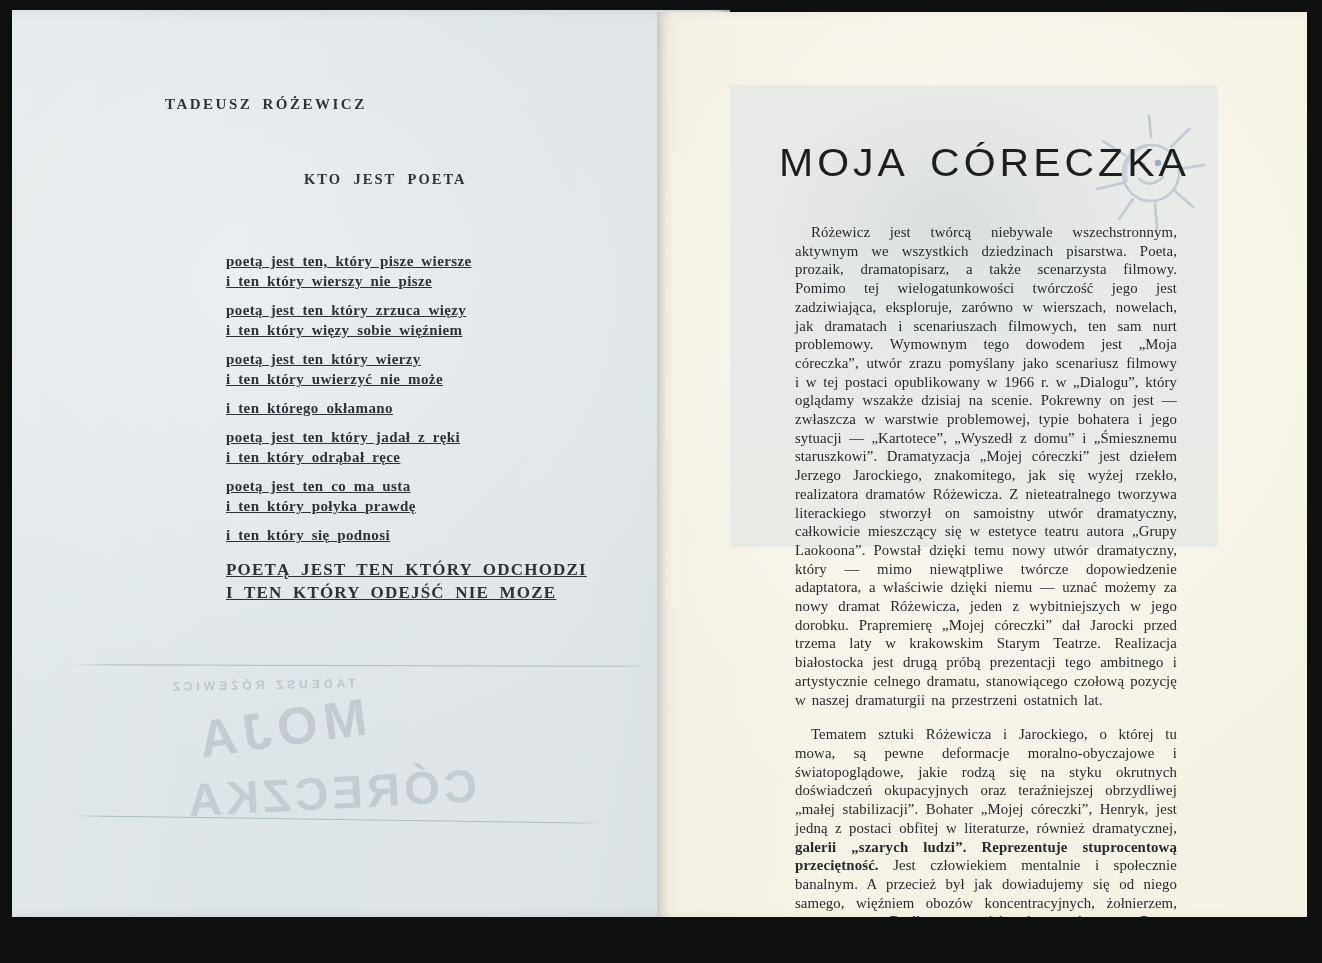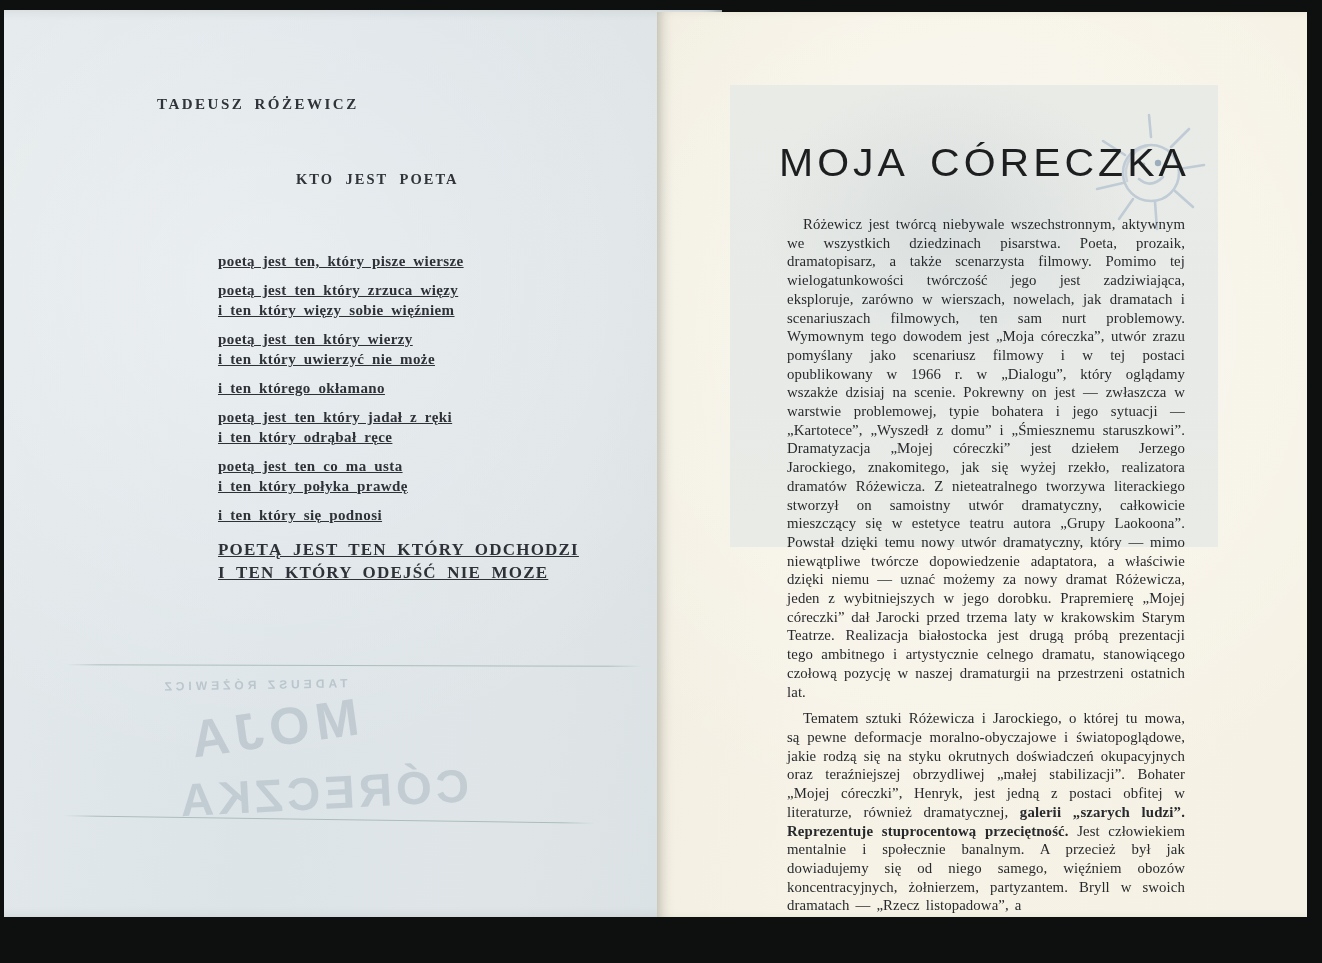--- a/index.html
+++ b/index.html
@@ -12,21 +12,21 @@
     width: 1322px;
     height: 963px;
     background: #0e100f;
     overflow: hidden;
   }
   .page {
     position: absolute;
     overflow: hidden;
   }
   .page--left {
-    left: 4px; top: 10px;
+    left: 12px; top: 10px;
     width: 718px; height: 907px;
     background:
       radial-gradient(ellipse 120% 90% at 35% 30%, rgba(255,255,255,0.35), rgba(255,255,255,0) 60%),
       linear-gradient(100deg, #e3e9eb 0%, #dde4e8 45%, #dfe5e7 75%, #d9e0e3 100%);
     box-shadow: inset -14px 0 18px -10px rgba(40,50,55,0.45);
   }
   .page--right {
     left: 657px; top: 12px;
     width: 650px; height: 905px;
     background:
@@ -112,37 +112,38 @@
     font-family: "Liberation Sans", sans-serif;
     font-size: 41px; font-weight: 500; color: #1d1e1f;
     letter-spacing: 4px; word-spacing: 8px;
     transform: scaleY(0.96);
   }
   .essay-body {
     position: absolute; left: 122px; top: 195px; width: 414px;
     font-size: 14.8px; line-height: 18.7px; color: #27292c;
     text-align: justify; word-spacing: 2.2px; letter-spacing: 0.1px;
   }
-  .essay-body p { margin: 8px; text-indent: 16px; }
+  .essay-body p { margin: 16px; text-indent: 16px; }
   .essay-body b { letter-spacing: 0.15px; }
 </style>
 </head>
 <body>
 
 <div class="scan">
 
   <div class="page page--left">
 
     <div class="author">TADEUSZ RÓŻEWICZ</div>
 
     <div class="poem-title">KTO JEST POETA</div>
 
     <div class="poem">
       <div class="stanza">
         <div class="poem-line">poetą jest ten, który pisze wiersze</div>
+        <div class="poem-line">i ten który wierszy nie pisze</div>
       </div>
       <div class="stanza">
         <div class="poem-line">poetą jest ten który zrzuca więzy</div>
         <div class="poem-line">i ten który więzy sobie więźniem</div>
       </div>
       <div class="stanza">
         <div class="poem-line">poetą jest ten który wierzy</div>
         <div class="poem-line">i ten który uwierzyć nie może</div>
       </div>
       <div class="stanza">

